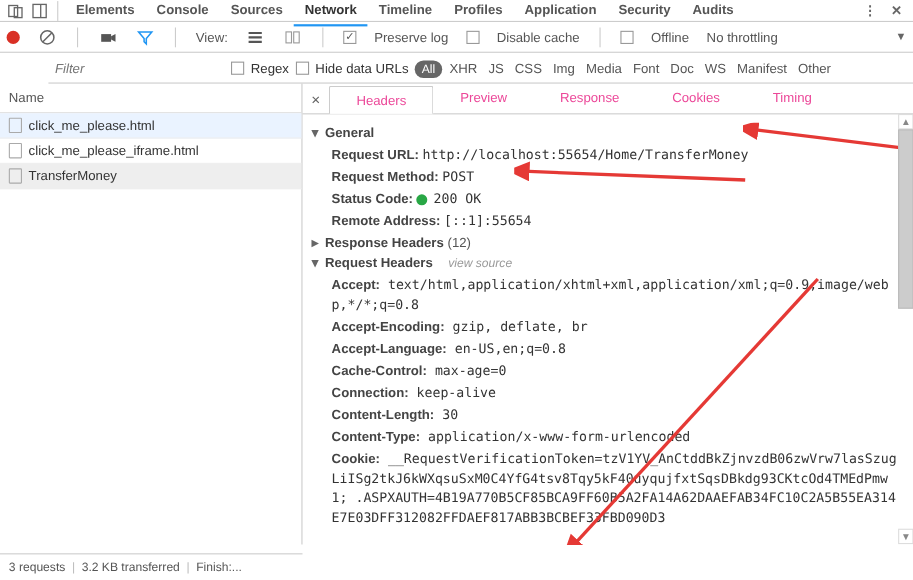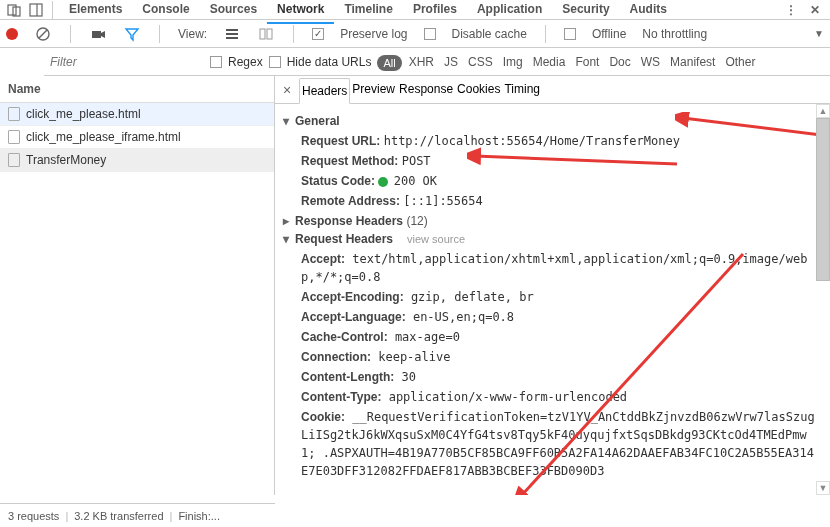--- a/index.html
+++ b/index.html
@@ -30,37 +30,37 @@
   
   .filterbar { height:28px; border-bottom:1px solid #ccc; display:flex; align-items:center; padding:0 0 0 0; gap:6px; font-size:12px;margin-left:44px; }
   .filterbar input { border:none; outline:none; padding:4px 6px; width:160px; font-size:12px; color:#888; font-style:italic; }
   .filterbar .cb { width:12px; height:12px; border:1px solid #999; }
   .filterbar .pill { background:#666; color:#fff; padding:2px 6px; border-radius:8px; font-size:11px; }
   .filterbar .typ { color:#555; padding:2px 3px; cursor:pointer; }
 
   
   .main { display:flex; height: calc(527px - 28px - 28px - 28px - 24px); }
   .left { width:275px; border-right:1px solid #ccc; display:flex; flex-direction:column; }
-  .left .hdr { padding:6px 8px; border-bottom:1px solid #ddd; color:#555; font-weight:700; }
+  .left .hdr { padding:6px 8px; border-bottom:1px solid #ddd; color:#555; font-weight:400; }
   .left .row { display:flex; align-items:center; gap:6px; padding:4px 8px; border-bottom:1px solid #eee; cursor:pointer; }
   .left .row .doc { width:12px; height:14px; border:1px solid #aaa; border-radius:1px; }
   .left .row.hl { background:#eaf3ff; }
   .left .row.sel { background:#eee; }
   .right { flex:1; display:flex; flex-direction:column; position:relative; }
   .detTabs { display:flex; align-items:center; border-bottom:1px solid #ccc; height:28px; }
   .detTabs .close { width:24px; text-align:center; color:#666; cursor:pointer; font-size:14px; }
-  .detTabs .dtab { padding:5px 2px; color:#000000; cursor:pointer; }
+  .detTabs .dtab { padding:5px 24px; color:#ec4899; cursor:pointer; }
   .detTabs .dtab.active { border:1px solid #ccc; border-bottom:1px solid #fff; border-radius:2px 2px 0 0; background:#fff; position:relative; top:1px; }
   .detBody { flex:1; overflow:auto; padding:6px 10px 6px 8px; position:relative; }
   .section { margin:4px 0; }
   .secTitle { font-weight:bold; color:#444; cursor:pointer; margin:4px 0; }
   .secTitle::before { content:"▸ "; color:#666; display:inline-block; width:12px; }
   .secTitle.open::before { content:"▾ "; }
   .secTitle .count { font-weight:normal; color:#555; }
-  .secTitle .vs { font-weight:normal; color:#999; margin-left:14px; font-size:11px; }
+  .secTitle .vs { font-weight:normal; color:#999; margin-left:14px; font-size:11px;font-style:italic; }
   .kv { margin:2px 0 2px 18px; font-size:12px; line-height:1.5; word-break:break-all; }
   .kv .k { font-weight:bold; color:#444; }
   .kv .v { font-family: Consolas, Menlo, monospace; color:#333; }
   .statusDot { display:inline-block; width:10px; height:10px; border-radius:50%; background:#28a745; vertical-align:middle; margin-right:2px; }
 
   
   .footer { position:absolute; bottom:0; left:0; width:275px; height:24px; border-top:1px solid #ccc; background:#fff; display:flex; align-items:center; padding:0 8px; gap:6px; color:#555; font-size:11px; }
   .footer .sep { color:#bbb; }
 
   

